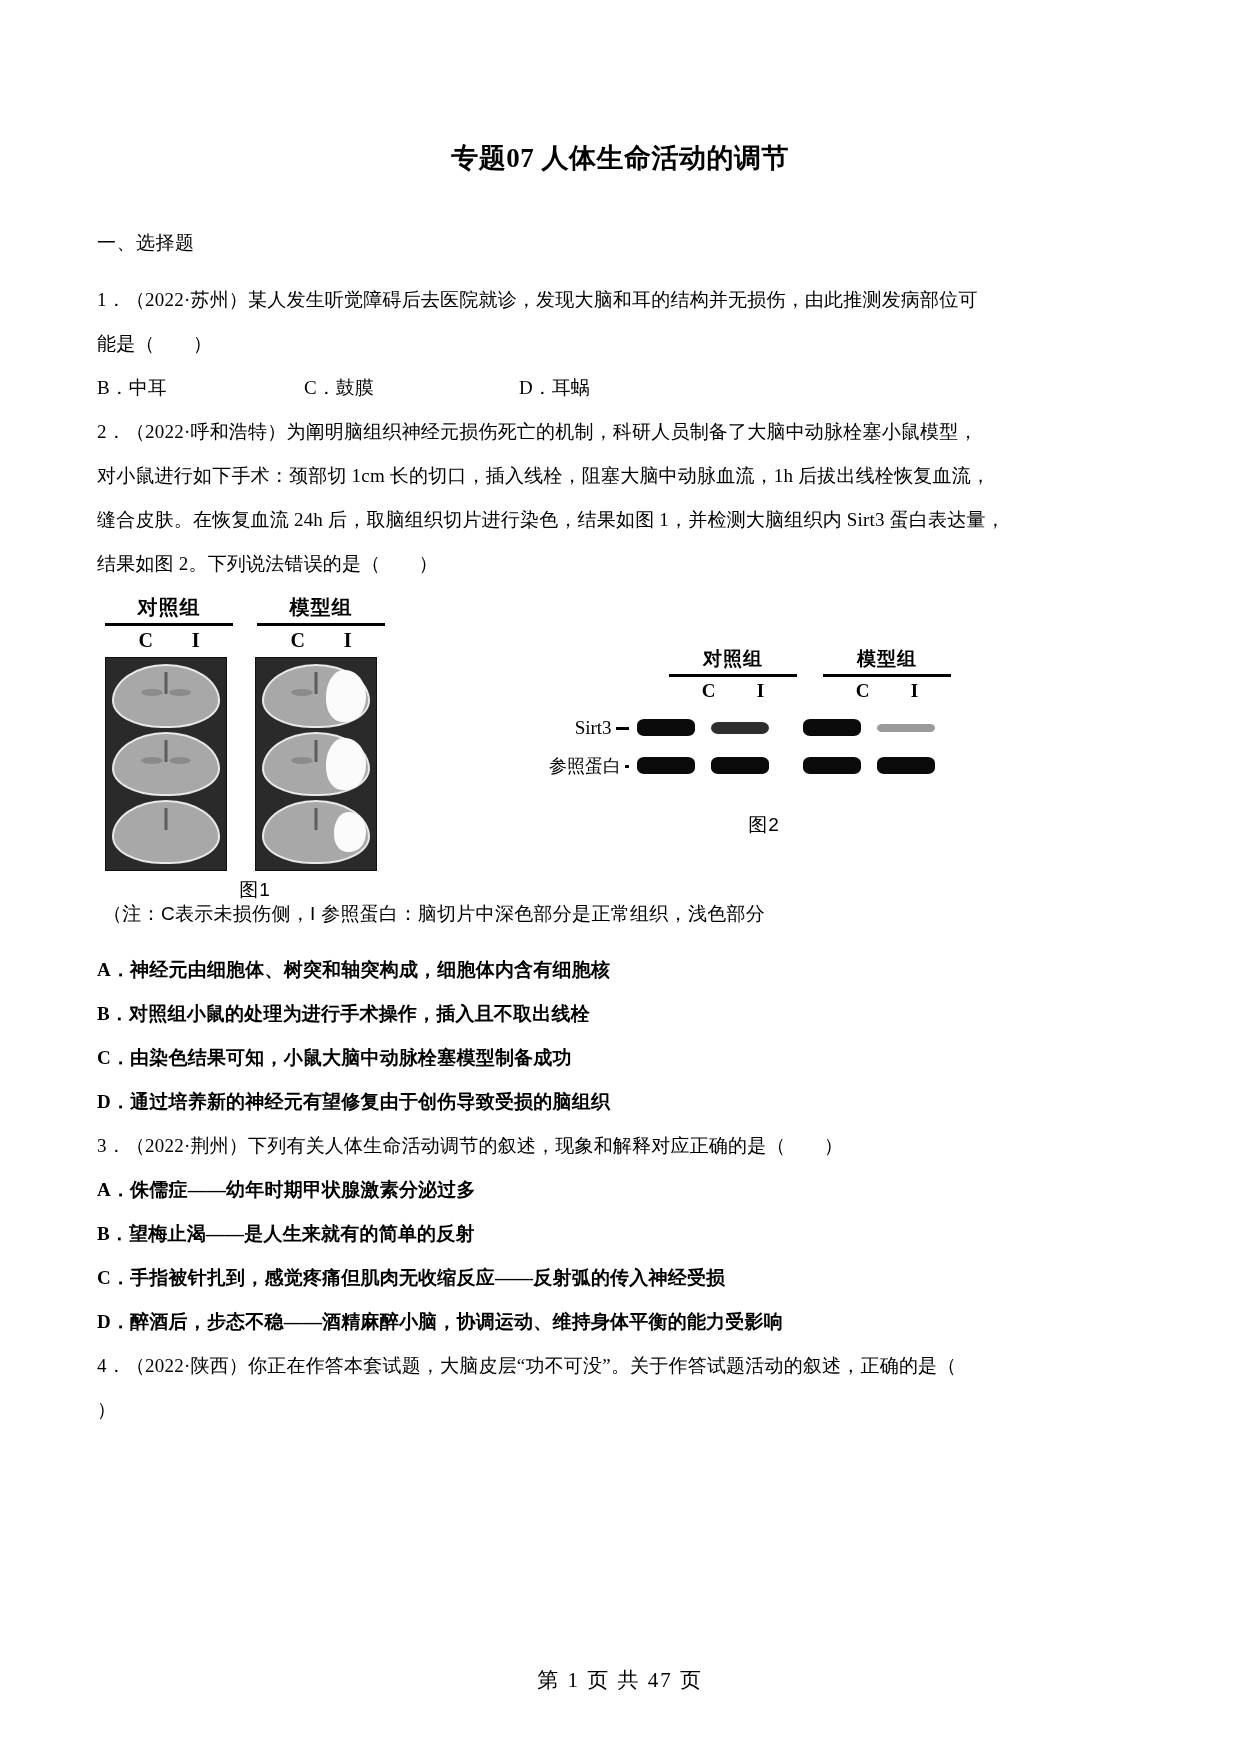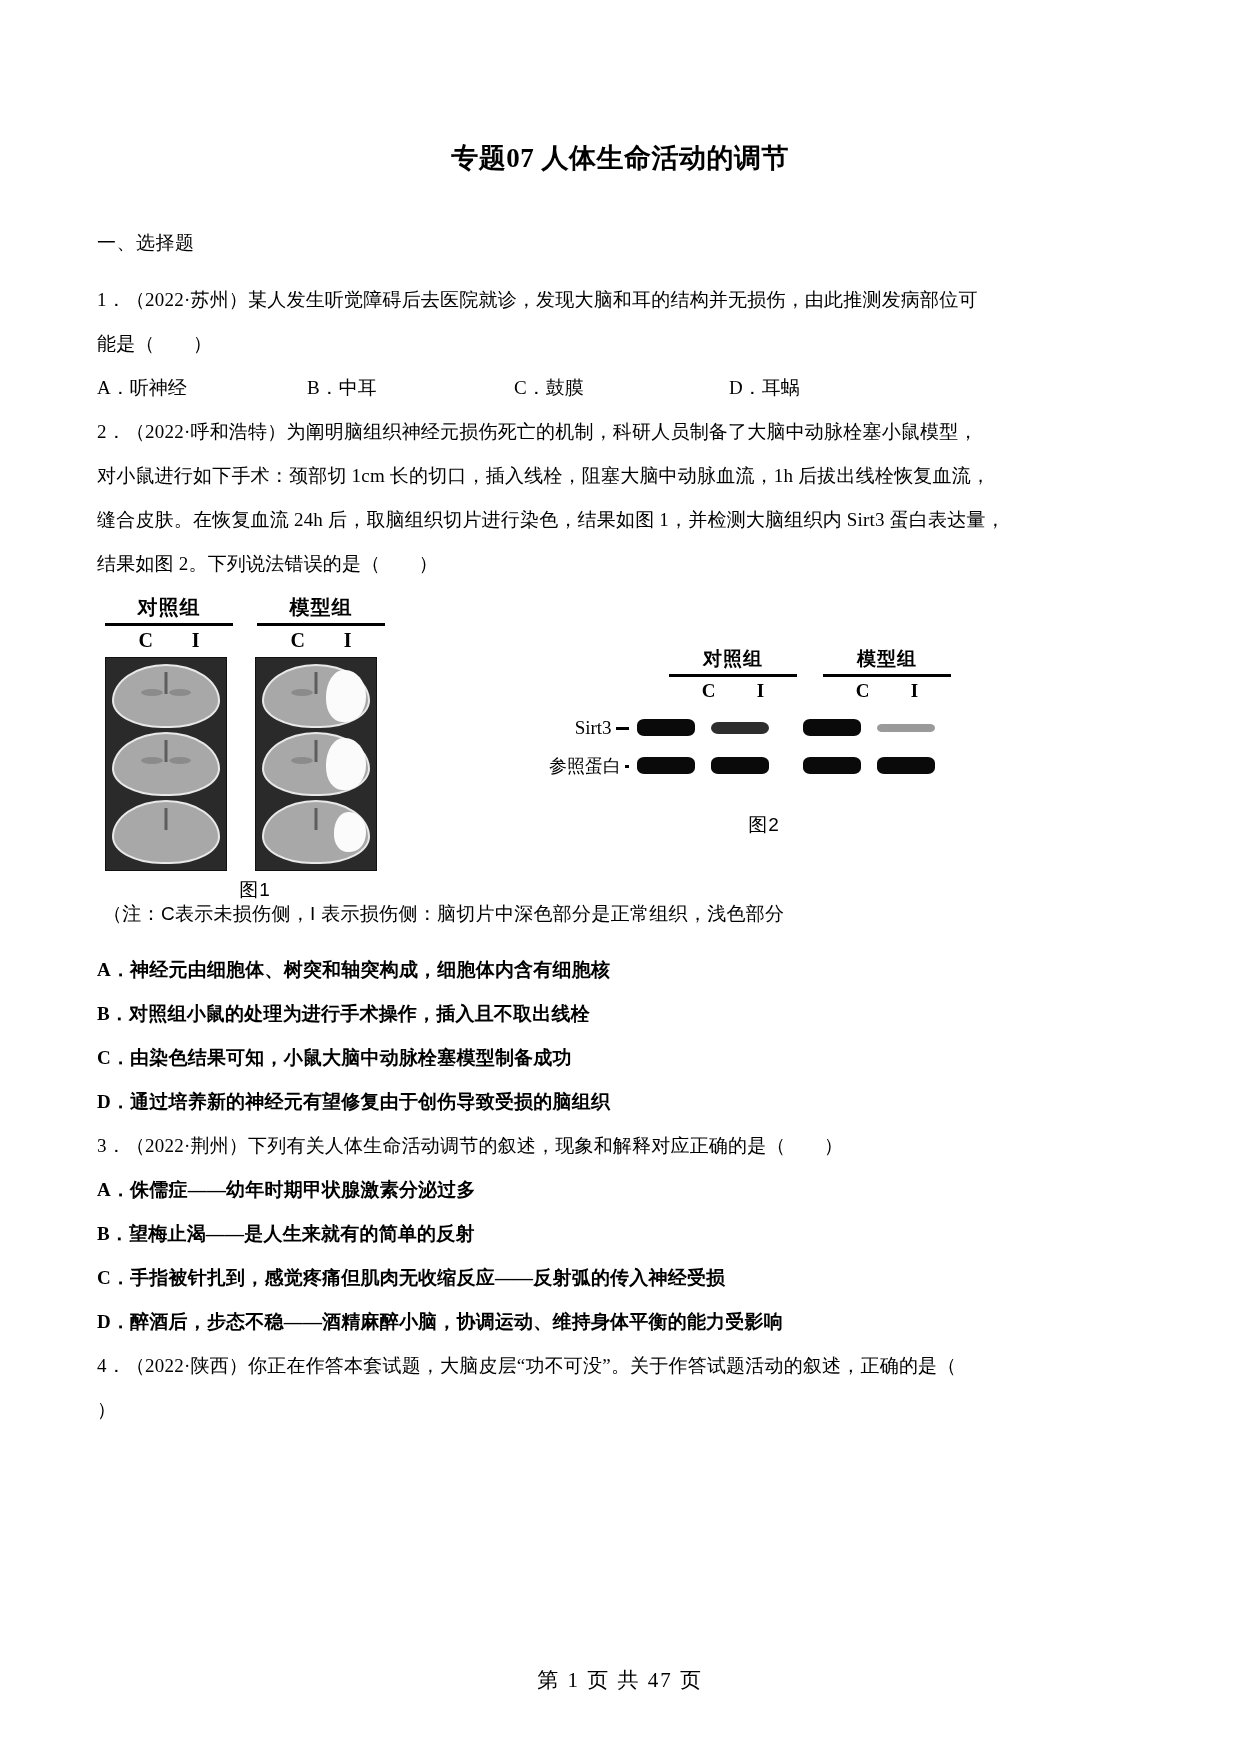--- a/index.html
+++ b/index.html
@@ -295,21 +295,20 @@
   <div class="content">
 
     <h1 class="doc-title">专题07 人体生命活动的调节</h1>
 
     <div class="section-head">一、选择题</div>
 
     <div class="q-block">
       <p class="q-line">1．（2022·苏州）某人发生听觉障碍后去医院就诊，发现大脑和耳的结构并无损伤，由此推测发病部位可</p>
       <p class="q-line">能是（　　）</p>
       <div class="opt-row">
-        <span class="opt-a">A．听神经</span>
         <span class="opt-b">B．中耳</span>
         <span class="opt-c">C．鼓膜</span>
         <span class="opt-d">D．耳蜗</span>
       </div>
     </div>
 
     <div class="q-block">
       <p class="q-line">2．（2022·呼和浩特）为阐明脑组织神经元损伤死亡的机制，科研人员制备了大脑中动脉栓塞小鼠模型，</p>
       <p class="q-line">对小鼠进行如下手术：颈部切 1cm 长的切口，插入线栓，阻塞大脑中动脉血流，1h 后拔出线栓恢复血流，</p>
       <p class="q-line">缝合皮肤。在恢复血流 24h 后，取脑组织切片进行染色，结果如图 1，并检测大脑组织内 Sirt3 蛋白表达量，</p>
@@ -431,21 +430,21 @@
                 </div>
             </div>
           </div>
 
           <div class="fig2-caption">图2</div>
         </div>
 
       </div>
 
       <div class="note">
-        <div>（注：C表示未损伤侧，I 表示损伤侧：脑切片中深色部分是正常组织，浅色部分</div>
+        <div>（注：C表示未损伤侧，I 参照蛋白：脑切片中深色部分是正常组织，浅色部分</div>
       </div>
 
       <p class="opt-line">A．神经元由细胞体、树突和轴突构成，细胞体内含有细胞核</p>
       <p class="opt-line">B．对照组小鼠的处理为进行手术操作，插入且不取出线栓</p>
       <p class="opt-line">C．由染色结果可知，小鼠大脑中动脉栓塞模型制备成功</p>
       <p class="opt-line">D．通过培养新的神经元有望修复由于创伤导致受损的脑组织</p>
     </div>
 
     <div class="q-block">
       <p class="q-line">3．（2022·荆州）下列有关人体生命活动调节的叙述，现象和解释对应正确的是（　　）</p>

